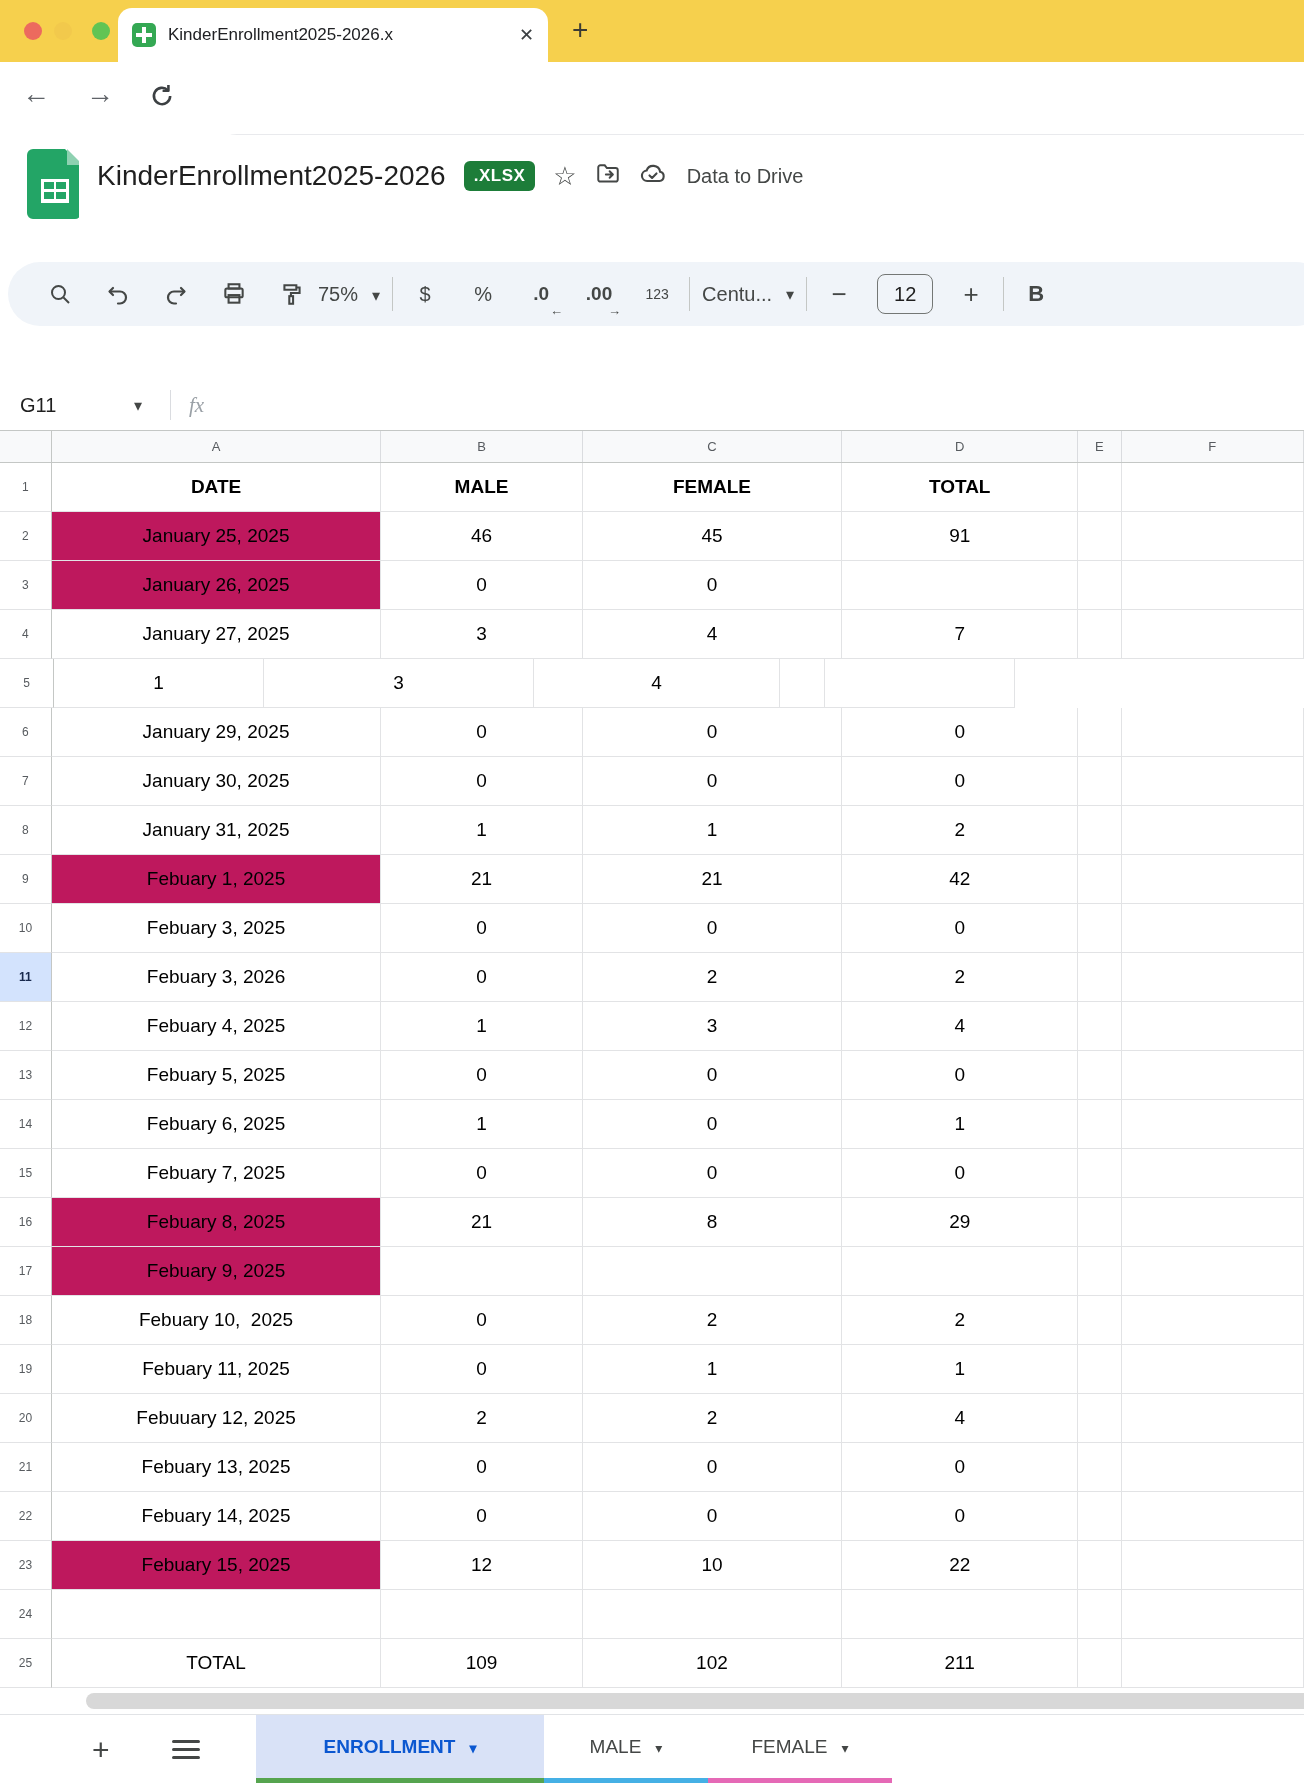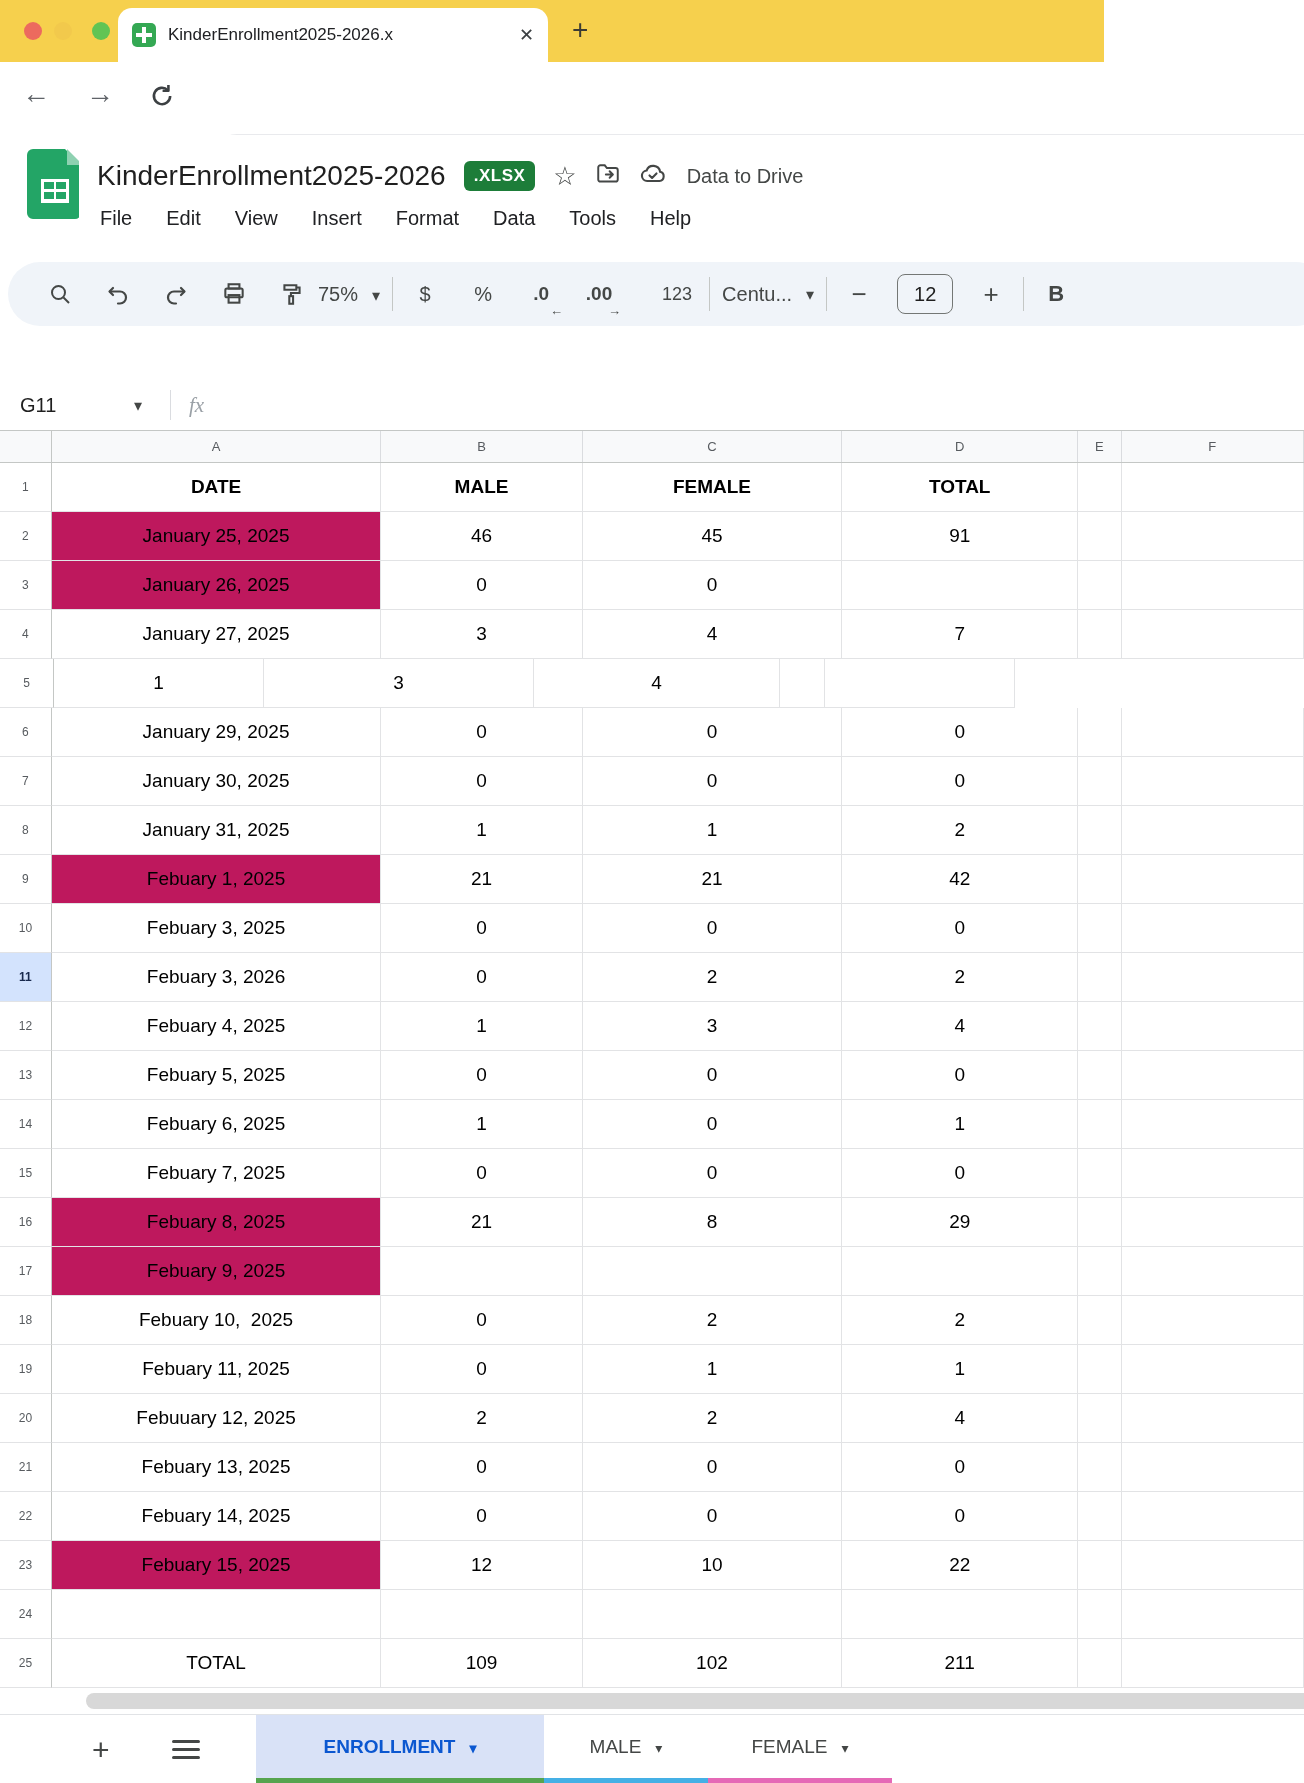--- a/index.html
+++ b/index.html
@@ -2,21 +2,21 @@
 <html><head>
 <meta charset="utf-8">
 <style>
   * { box-sizing: border-box; margin: 0; padding: 0; }
   html,body { width:1304px; height:1783px; overflow:hidden; background:#fff;
     font-family:"Liberation Sans", sans-serif; }
   .abs { position:absolute; }
   #stage { position:relative; width:1304px; height:1783px; }
 
   
-  #chrome-top { left:0; top:0; width:1104px; height:62px; background:#f6d04d; }
+  #chrome-top { left:0; top:0; width:1304px; height:62px; background:#f6d04d; }
   .traffic { position:absolute; top:22px; width:18px; height:18px; border-radius:50%; }
   #tl-red   { left:24px;  background:#ec6a5e; }
   #tl-yel   { left:54px;  background:#f2c94c; }
   #tl-grn   { left:92px;  background:#61c454; }
   #browser-tab { position:absolute; left:118px; top:8px; width:430px; height:54px;
     background:#fff; border-radius:14px 14px 0 0; display:flex; align-items:center; padding:0 14px; }
   #tab-favicon { width:24px; height:24px; background:#34a853; border-radius:5px; position:relative; flex:0 0 auto; }
   #tab-favicon:before { content:""; position:absolute; left:10px; top:4px; width:4px; height:16px; background:#fff; }
   #tab-favicon:after  { content:""; position:absolute; left:4px; top:10px; width:16px; height:4px; background:#fff; }
   #tab-title { margin-left:12px; font-size:17px; color:#202124; white-space:nowrap; overflow:hidden;
@@ -57,21 +57,21 @@
   .tb { display:flex; align-items:center; justify-content:center; height:40px; min-width:40px;
     font-size:20px; color:#444746; }
   .tb svg { display:block; }
   .tb-gap { width:18px; }
   .tb-div { width:1px; height:34px; background:#c4c7c5; margin:0 12px; }
   #zoom-select { font-size:20px; margin-left:6px; }
   .caret { display:inline-block; margin-left:14px; }
   .caret:after { content:"▾"; font-size:16px; color:#444746; }
   .dec-btn { position:relative; font-size:19px; font-weight:bold; }
   .dec-btn .dir { position:absolute; bottom:-4px; right:-2px; font-size:13px; font-weight:normal; }
-  #num-fmt { font-size:18px;margin-left:20px; }
+  #num-fmt { font-size:14px; }
   #font-name { font-size:20px; max-width:92px; overflow:hidden; white-space:nowrap; }
   #font-size-box { border:1px solid #747775; border-radius:8px; width:56px; height:40px;
     display:flex; align-items:center; justify-content:center; font-size:20px; color:#1f1f1f; }
   .pm { font-size:26px; }
   #bold-btn { font-weight:bold; font-size:22px; }
 
   
   #formula-row { left:4px; top:335px; width:1304px; height:95px; background:#fff;
     display:flex; align-items:flex-end; }
   #formula-inner { display:flex; align-items:center; height:50px; width:100%; }
@@ -175,30 +175,20 @@
         </svg>
       </span>
       <span class="hdr-ic">
         <svg width="28" height="28" viewBox="0 0 24 24" fill="none" stroke="#444746" stroke-width="1.8">
           <path d="M7 18a4.5 4.5 0 0 1-.5-8.97 6 6 0 0 1 11.6 1.1A4 4 0 0 1 17.5 18z"></path>
           <path d="M9 13.2l2.2 2.2 3.8-3.9" stroke-linecap="round" stroke-linejoin="round"></path>
         </svg>
       </span>
       <span id="saved-label">Data to Drive</span>
     </div>
-    <div id="menu-row">
-        <span class="menu-item">File</span>
-        <span class="menu-item">Edit</span>
-        <span class="menu-item">View</span>
-        <span class="menu-item">Insert</span>
-        <span class="menu-item">Format</span>
-        <span class="menu-item">Data</span>
-        <span class="menu-item">Tools</span>
-        <span class="menu-item">Help</span>
-      </div>
   </div>
 
   <div id="toolbar-wrap" class="abs">
     <div id="toolbar">
       <span class="tb">
         <svg width="24" height="24" viewBox="0 0 24 24" fill="none" stroke="#444746" stroke-width="2">
           <circle cx="10.5" cy="10.5" r="6.5"></circle>
             <line x1="15.5" y1="15.5" x2="21" y2="21"></line>
         </svg>
       </span>

